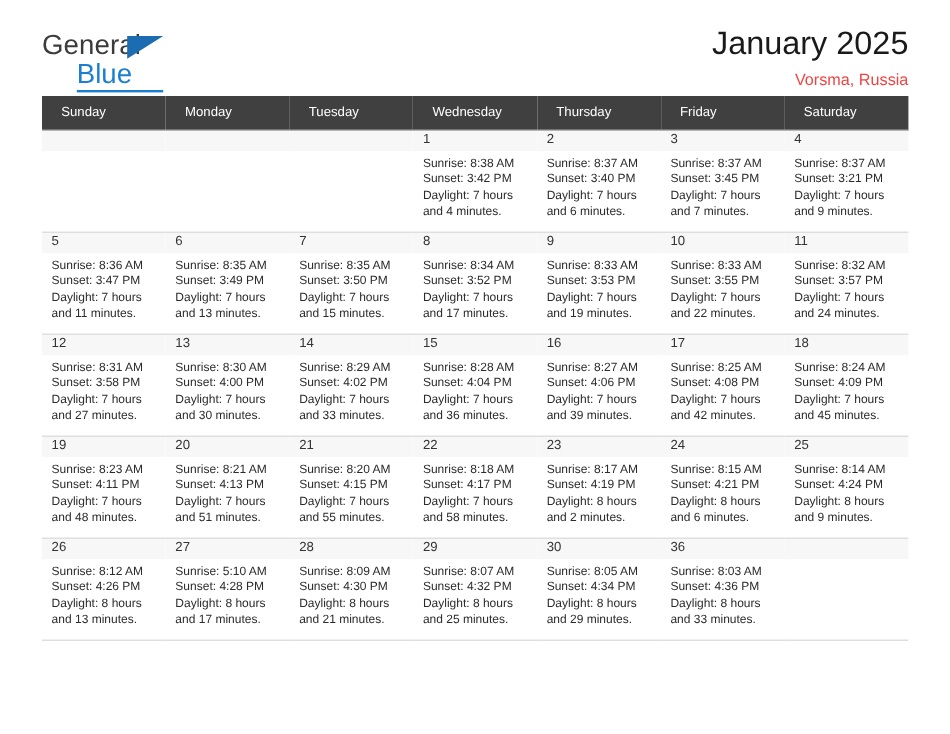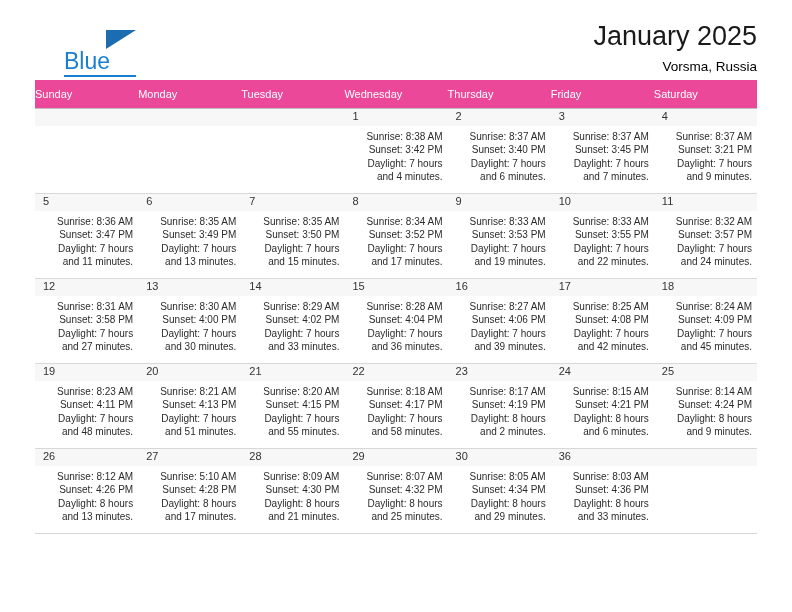--- a/index.html
+++ b/index.html
@@ -77,38 +77,38 @@
   }
   .month-title {
     font-size: 27px;
     color: #1a1a1a;
     line-height: 1.1;
     font-weight: normal;
     margin: 0;
   }
   .location {
     font-size: 13.5px;
-    color: #000000;
+    color: #ef4444;
     margin-top: 7px;
   }
 
   
   table.calendar {
     width: 722px;
     border-collapse: collapse;
     table-layout: fixed;
     margin-top: 10px;
   }
   table.calendar th {
-    background: #ec4899;
+    background: #404040;
     color: #ffffff;
     font-size: 11px;
     font-weight: normal;
     text-align: left;
-    padding: 5px 0 5px 0;
+    padding: 5px 0 5px 16px;
     height: 18px;
     border: none;
   }
   table.calendar td {
     vertical-align: top;
     border-top: 1px solid #bdbdbd;
     border-bottom: 1px solid #d8d8d8;
     padding: 0;
     height: 84px;
     width: 103.14px;
@@ -120,34 +120,34 @@
     box-sizing: border-box;
     font-size: 11px;
     color: #333333;
     background: #f7f7f7;
   }
   .cell-body {
     padding: 4px 5px 0 8px;
     font-size: 10px;
     line-height: 13.4px;
     color: #2b2b2b;
-    text-align: right;
   }
   .cell-body div {
     white-space: nowrap;
   }
 </style>
 </head>
 <body>
 
 <div class="page">
 
   <div class="header">
 
     <div class="logo">
+      <span class="logo-general">General</span>
       <span class="logo-tri"></span>
       <span class="logo-blue">Blue</span>
       <span class="logo-underline"></span>
     </div>
 
     <div class="title-block">
       <h1 class="month-title">January 2025</h1>
       <div class="location">Vorsma, Russia</div>
     </div>
 

